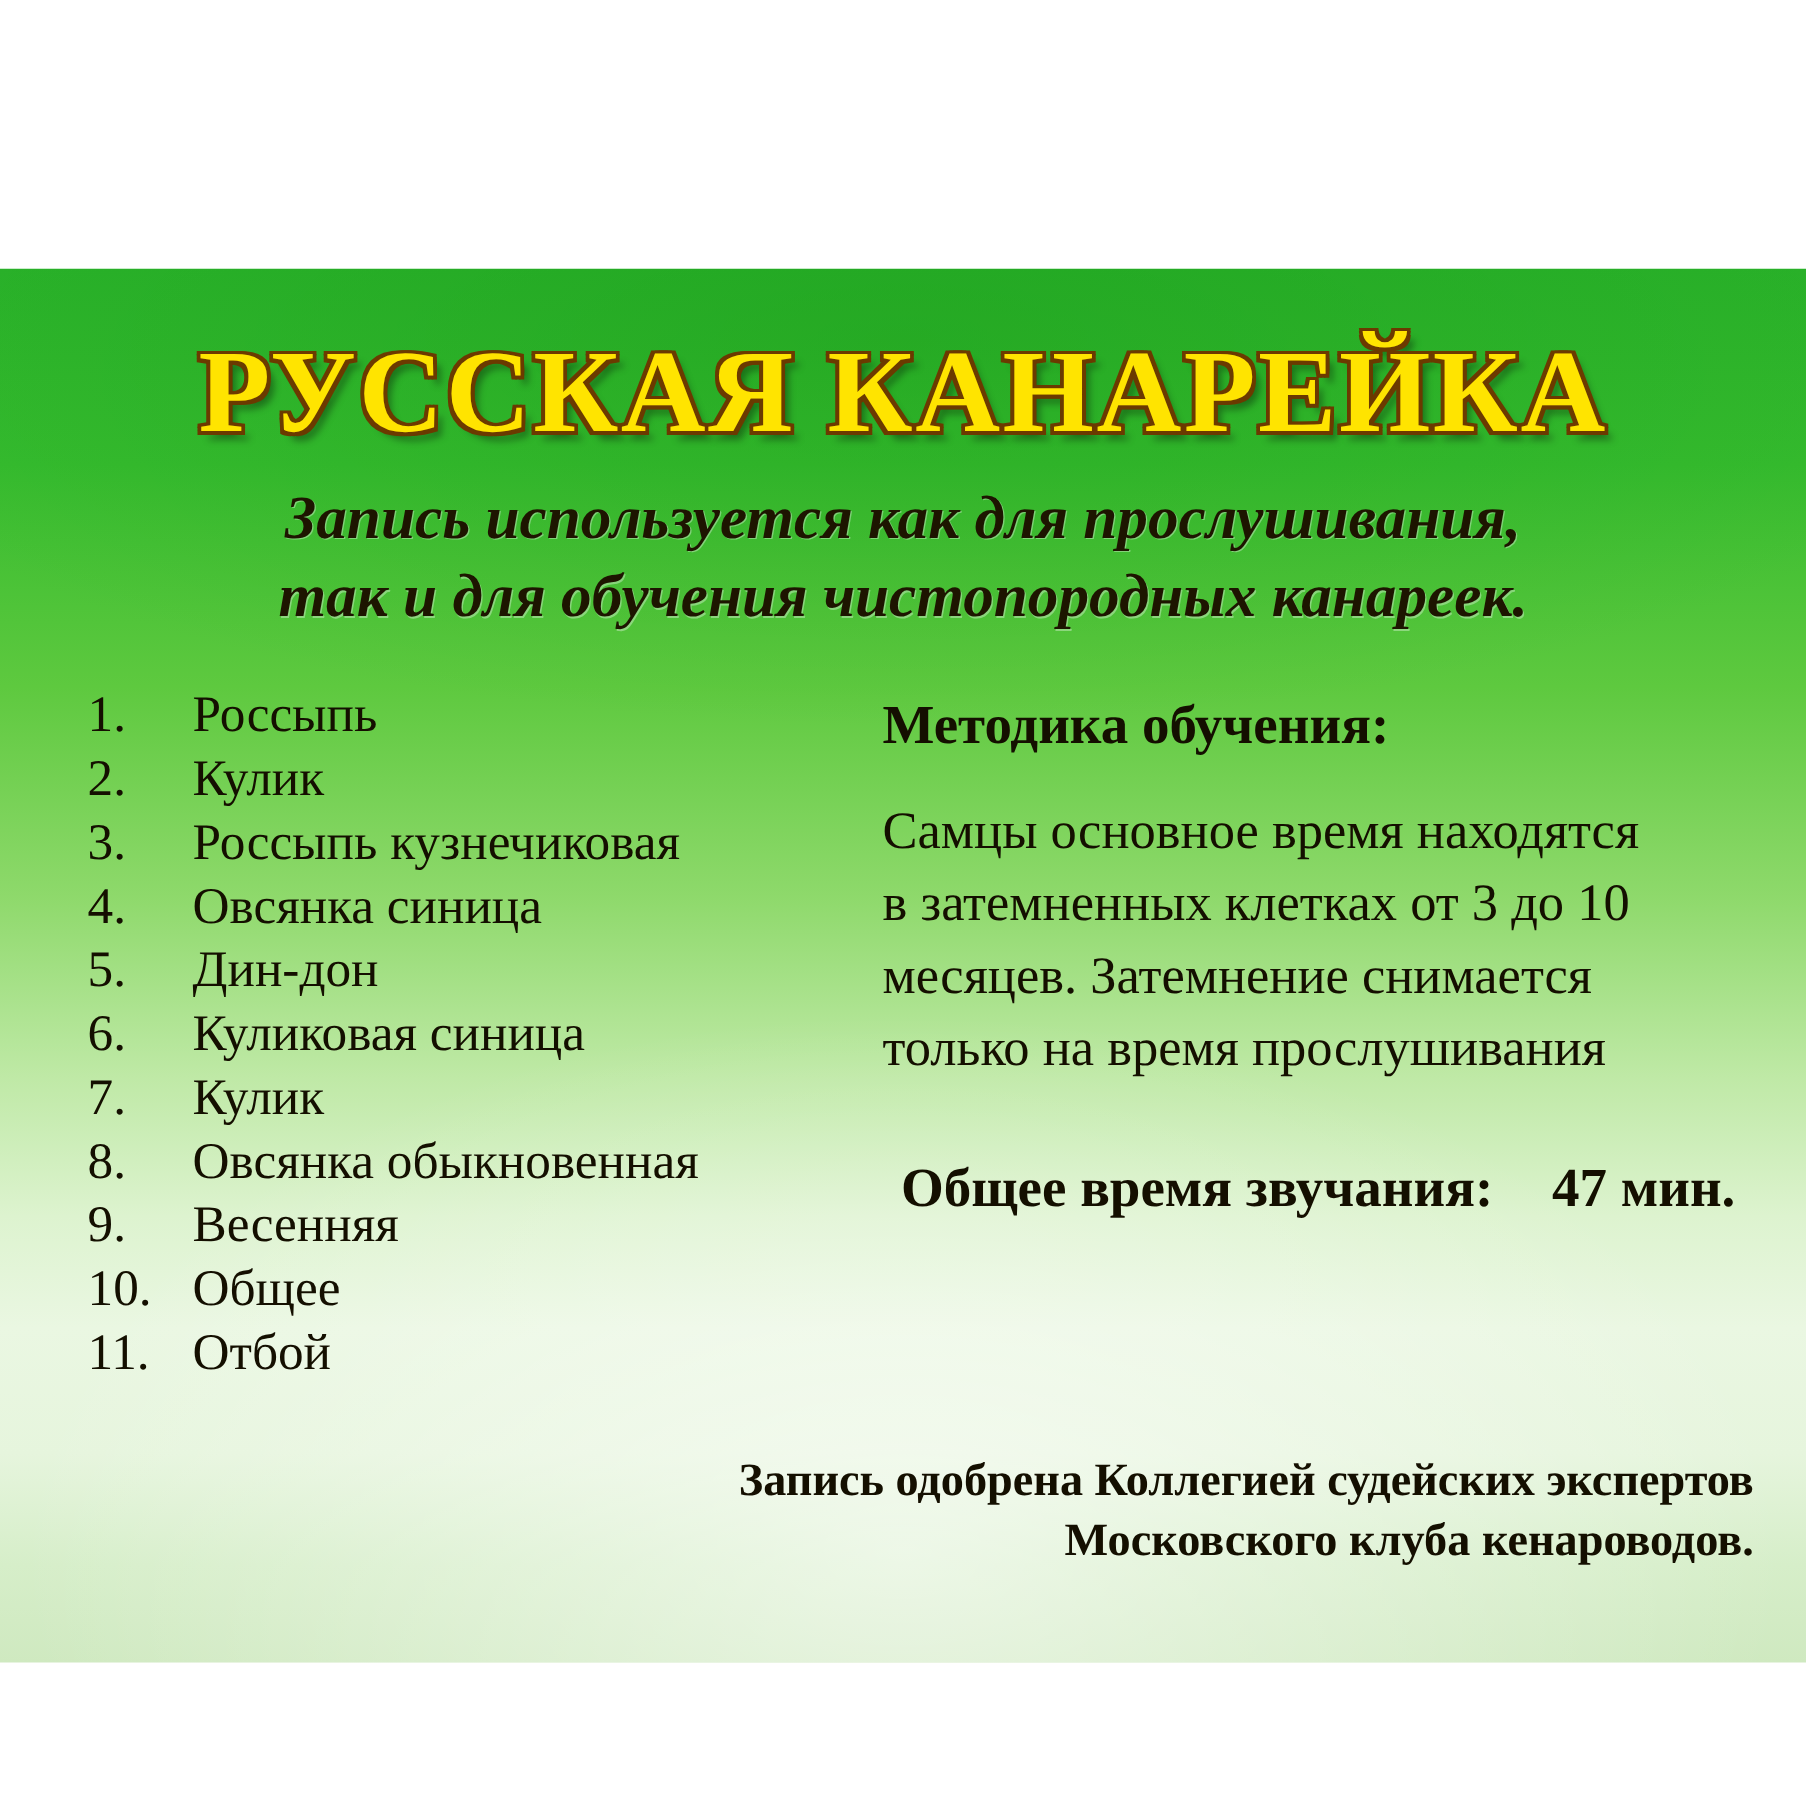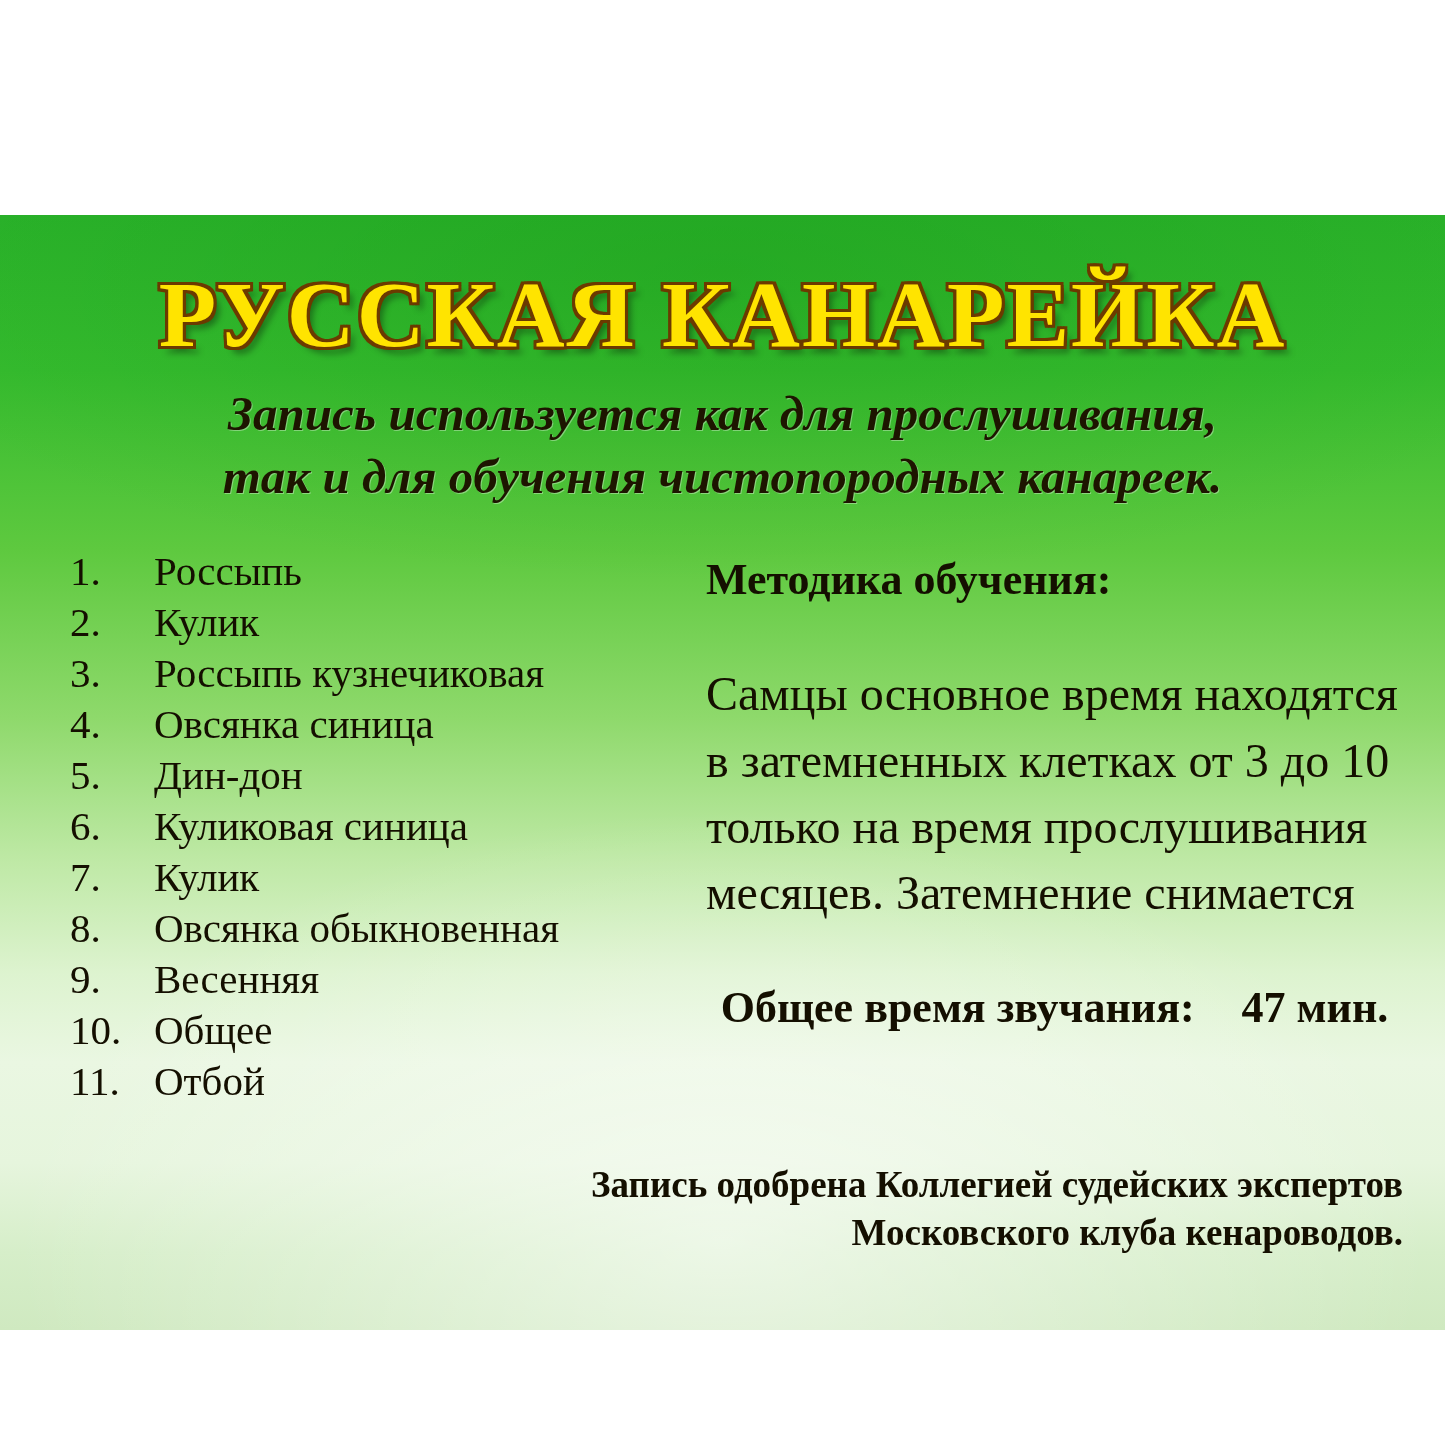--- a/index.html
+++ b/index.html
@@ -127,22 +127,22 @@
   }
 
   .method-heading {
     text-align: left;
     font-weight: bold;
     font-size: 44px;
     color: #140f00;
     margin: 6px 0 0 0;
   }
   .method-body {
-    margin-top: 56px;
-    font-size: 48px;
+    margin-top: 32px;
+    font-size: 42px;
     line-height: 1.38;
     color: #140f00;
   }
   .method-body .line { display: block; white-space: nowrap; }
 
   .total-time {
     margin-top: 56px;
     text-align: center;
     font-weight: bold;
     font-size: 44px;
@@ -224,22 +224,22 @@
               <span class="label">Отбой</span>
             </li>
           </ol>
         </div>
 
         <div class="col-right">
           <div class="method-heading">Методика обучения:</div>
           <div class="method-body">
             <span class="line">Самцы основное время находятся</span>
             <span class="line">в затемненных клетках от 3 до 10</span>
+            <span class="line">месяцев. Затемнение снимается</span>
             <span class="line">только на время прослушивания</span>
-            <span class="line">месяцев. Затемнение снимается</span>
           </div>
           <div class="total-time">
             <span>Общее время звучания:</span>
             <span class="value">47 мин.</span>
           </div>
         </div>
 
       </div>
 
       <div class="footer">

